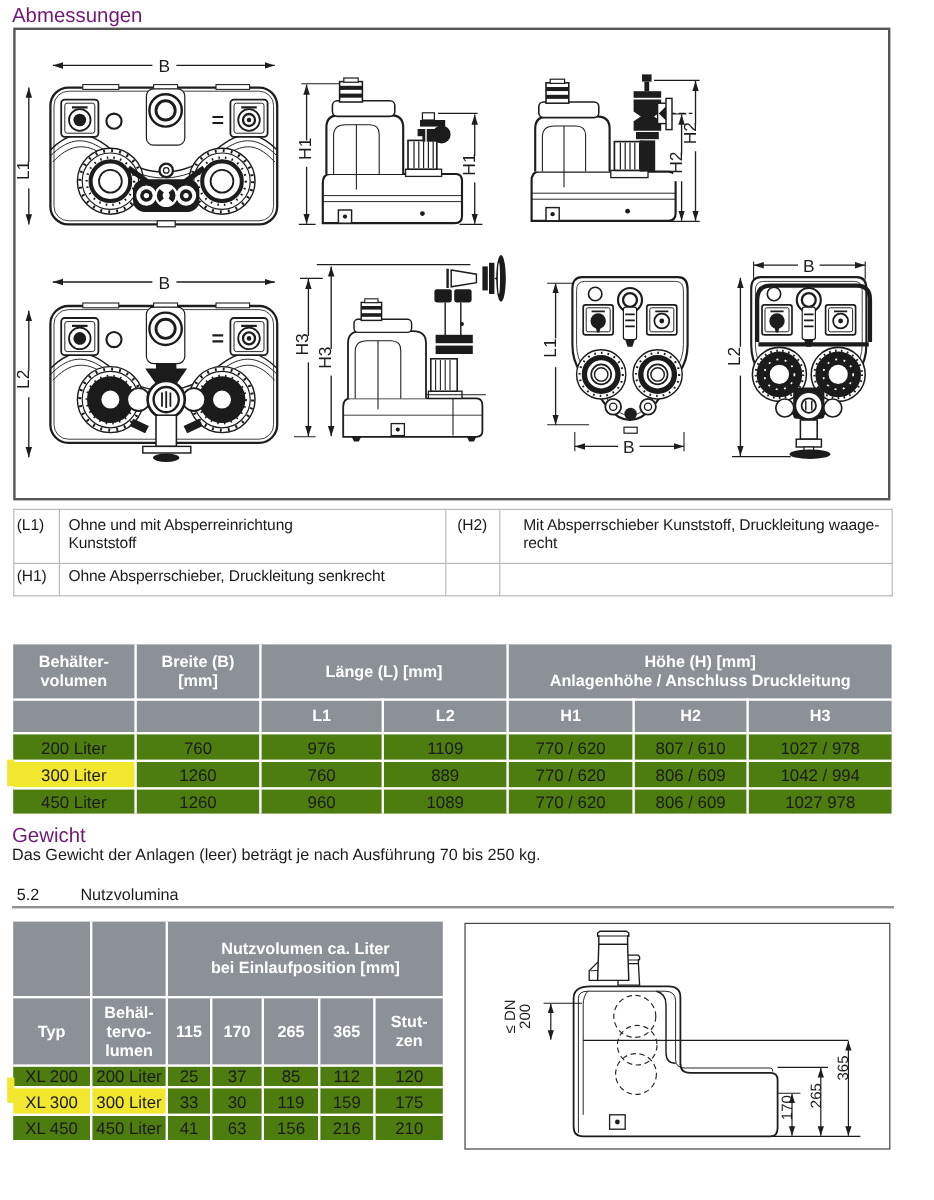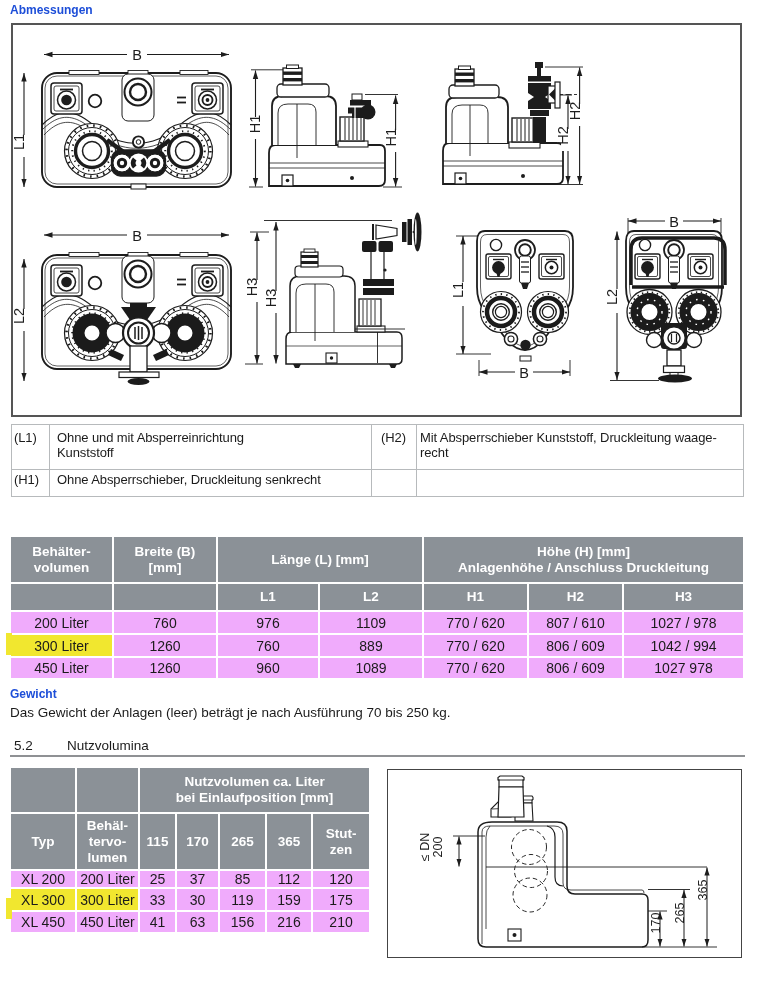--- a/index.html
+++ b/index.html
@@ -1,21 +1,21 @@
 <!DOCTYPE html>
 <html><head><meta charset="utf-8"><style>
 html,body{margin:0;padding:0}
 body{width:778px;height:1000px;position:relative;background:#fff;color:#1b1b1b;
  font-family:"Liberation Sans",sans-serif;overflow:hidden}
 .abs{position:absolute}
-.hd{font-weight:bold;font-size:12px;color:#1d4ed8}
+.hd{font-weight:normal;font-size:17px;color:#701a75}
 table{border-collapse:collapse;table-layout:fixed}
 .t1 td,.t1 th{border:2px solid #fff;padding:0;font-size:14px;text-align:center;vertical-align:middle}
 .t1 th{background:#8b9197;color:#fff;font-size:13.5px;font-weight:bold;line-height:16px}
-.t1 td{background:#f0abfc;color:#1b1b1b}
+.t1 td{background:#4d7c0f;color:#1b1b1b}
 .t1 tr td:first-child,.t1 tr th:first-child{border-left:0}
 .t1 tr td:last-child,.t1 tr th:last-child{border-right:0}
 .t1 tr:first-child th{border-top:0}
 .t1 tr:last-child td{border-bottom:0}
 .yel{background:#f1e72f !important}
 .leg{font-size:13px;letter-spacing:-0.1px;color:#1b1b1b}
 .leg td{border:1px solid #b7babc;padding:2px 0 0 0;vertical-align:top;line-height:15px;white-space:nowrap;overflow:hidden}
 .leg tr:first-child td{padding-top:5px}
 svg{display:block}
 </style></head>
@@ -349,21 +349,21 @@
       <col style="width:38px">
       <col style="width:322px">
       <col style="width:45px">
       <col style="width:327px">
     </colgroup>
 <tbody>
       <tr style="height:45px">
         <td style="padding-left:2px">(L1)</td>
         <td style="padding-left:7px">Ohne und mit Absperreinrichtung<br>Kunststoff</td>
         <td style="padding-left:9px">(H2)</td>
-        <td style="padding-left:3px">Mit Absperrschieber Kunststoff, Druckleitung waage-<br>recht</td>
+        <td style="padding-left:19px">Mit Absperrschieber Kunststoff, Druckleitung waage-<br>recht</td>
       </tr>
 <tr style="height:27px">
         <td style="padding-left:2px">(H1)</td>
         <td style="padding-left:7px">Ohne Absperrschieber, Druckleitung senkrecht</td>
         <td></td>
         <td></td>
       </tr>
 </tbody>
   </table>
 
@@ -434,21 +434,21 @@
 <colgroup>
       <col style="width:65px">
       <col style="width:63px">
       <col style="width:37px">
       <col style="width:43px">
       <col style="width:47px">
       <col style="width:46px">
       <col style="width:57px">
     </colgroup>
 <tbody>
-      <tr style="height:45px">
+      <tr style="height:63px">
         <th></th>
         <th></th>
         <th colspan="5">Nutzvolumen ca. Liter<br>bei Einlaufposition [mm]</th>
       </tr>
 <tr style="height:57px">
         <th>Typ</th>
         <th>Behäl-<br>tervo-<br>lumen</th>
         <th>115</th>
         <th>170</th>
         <th>265</th>

